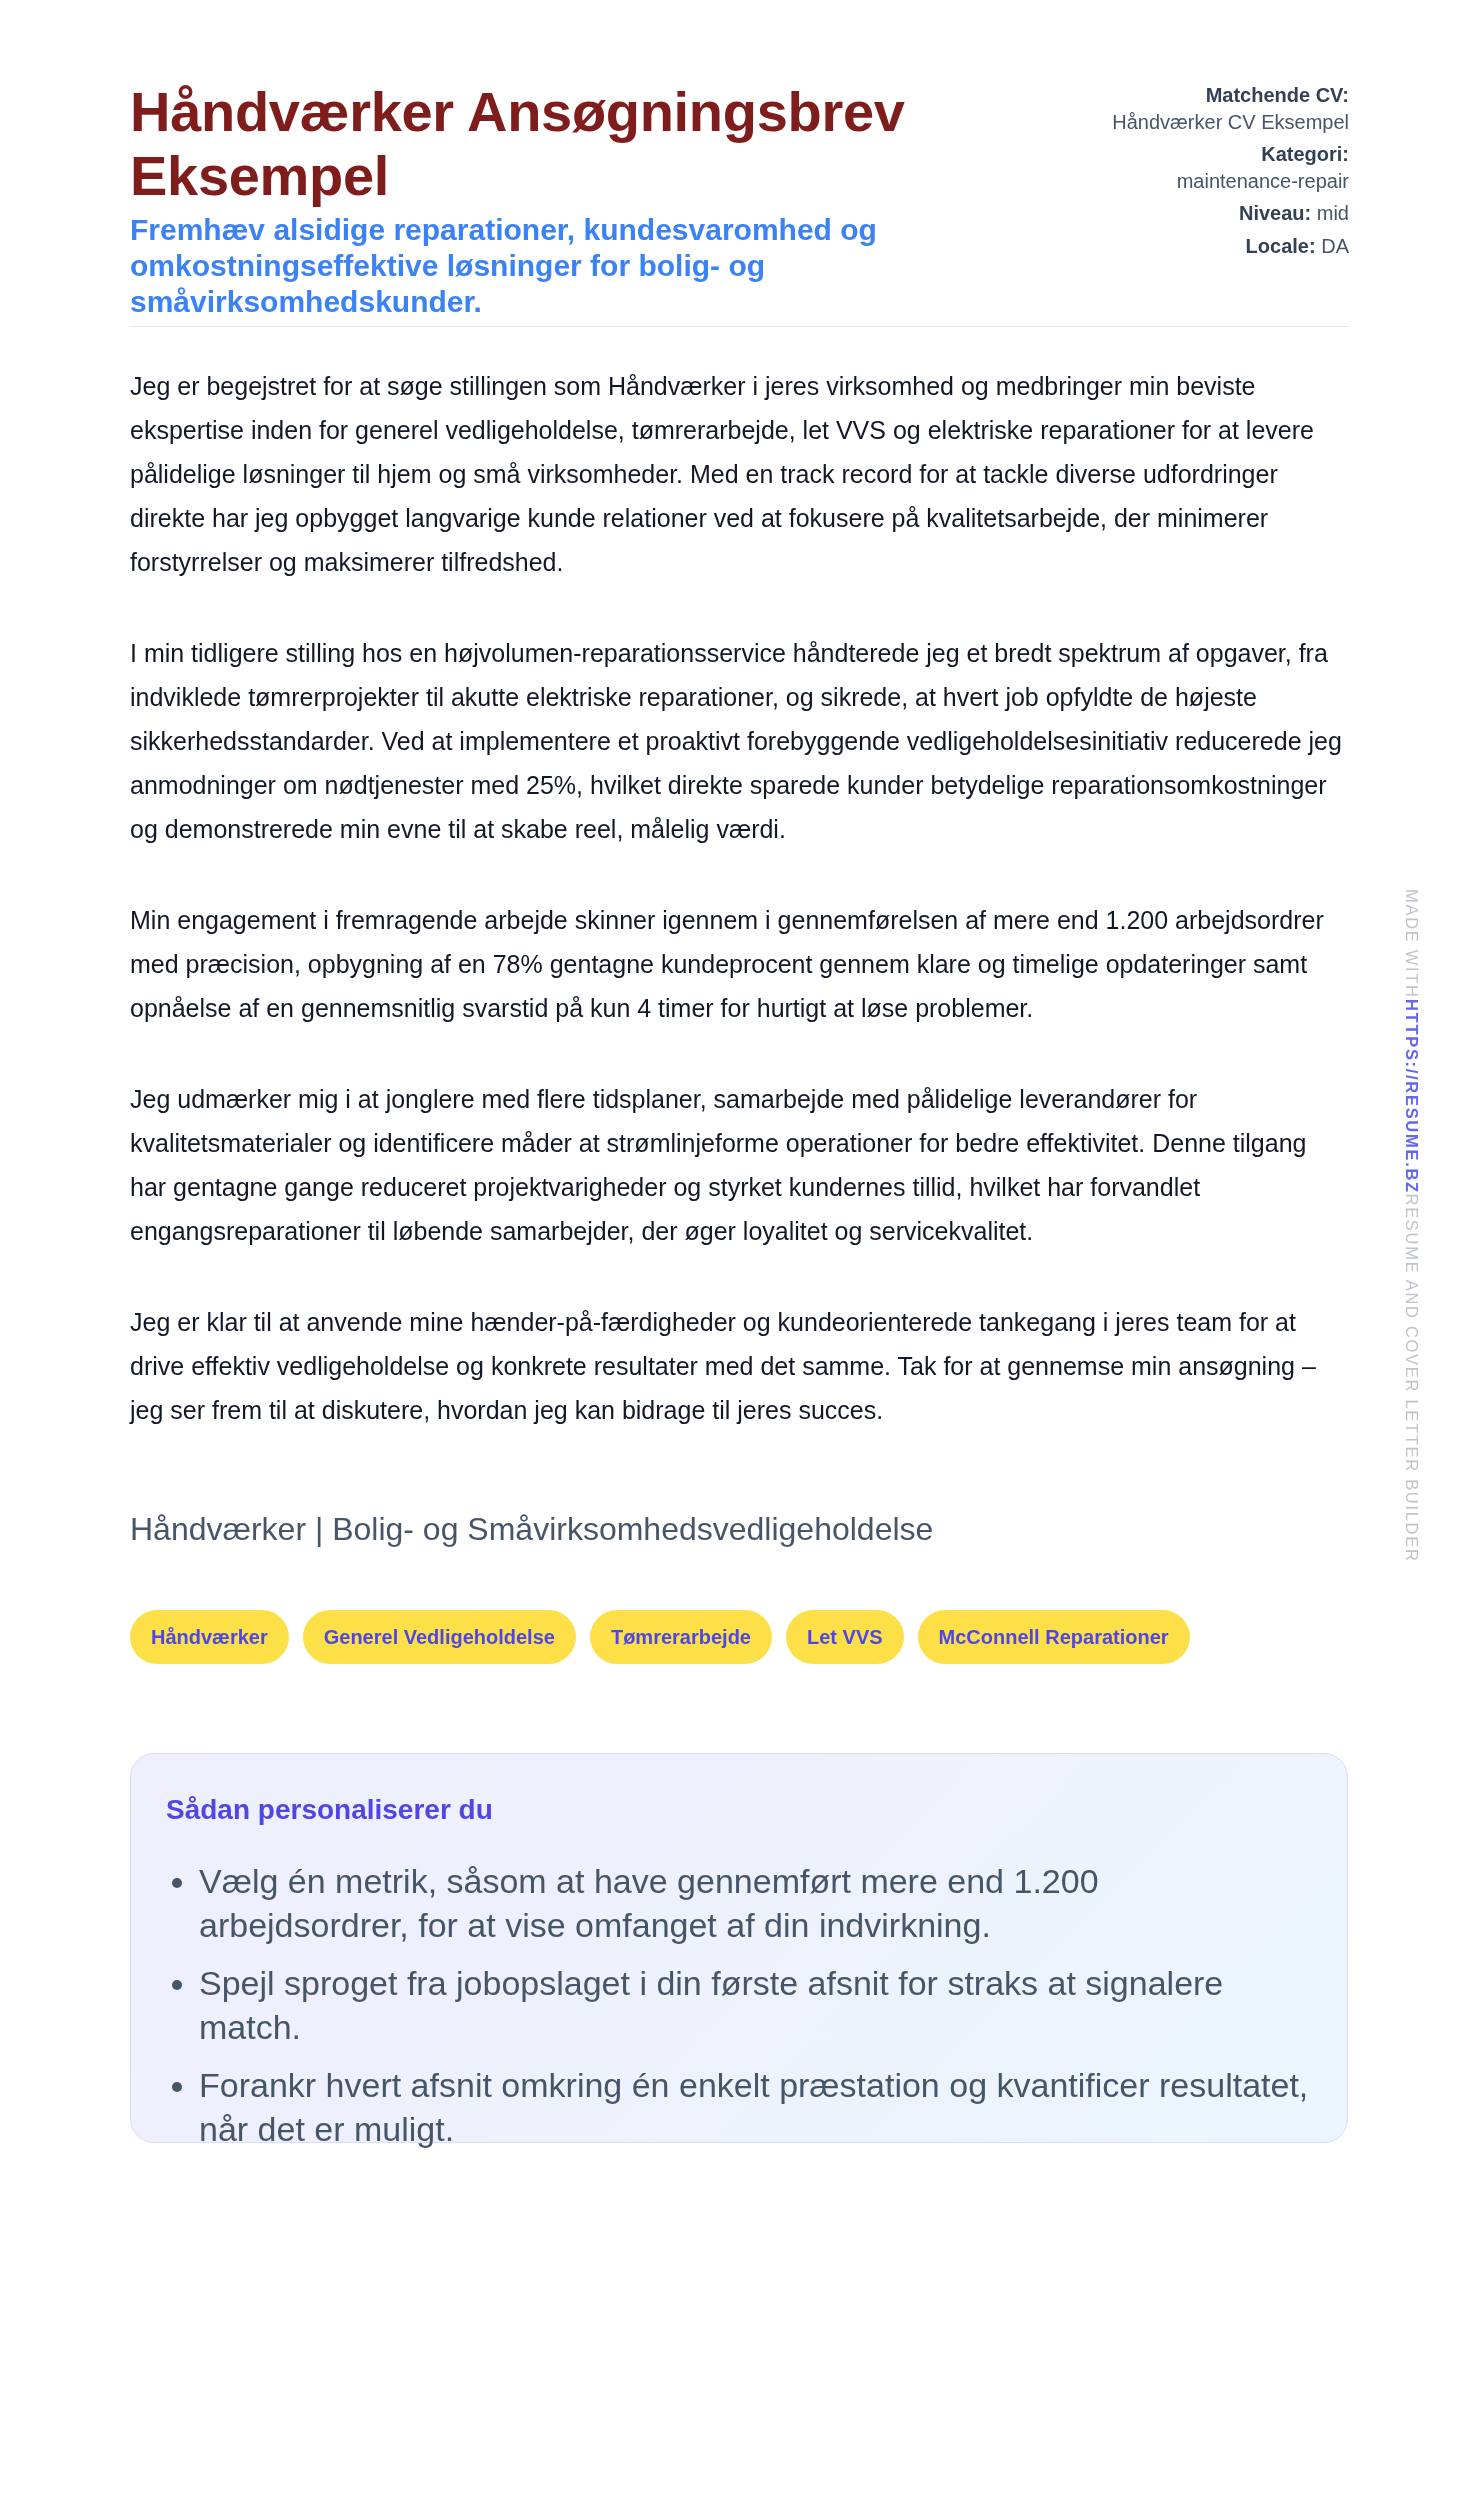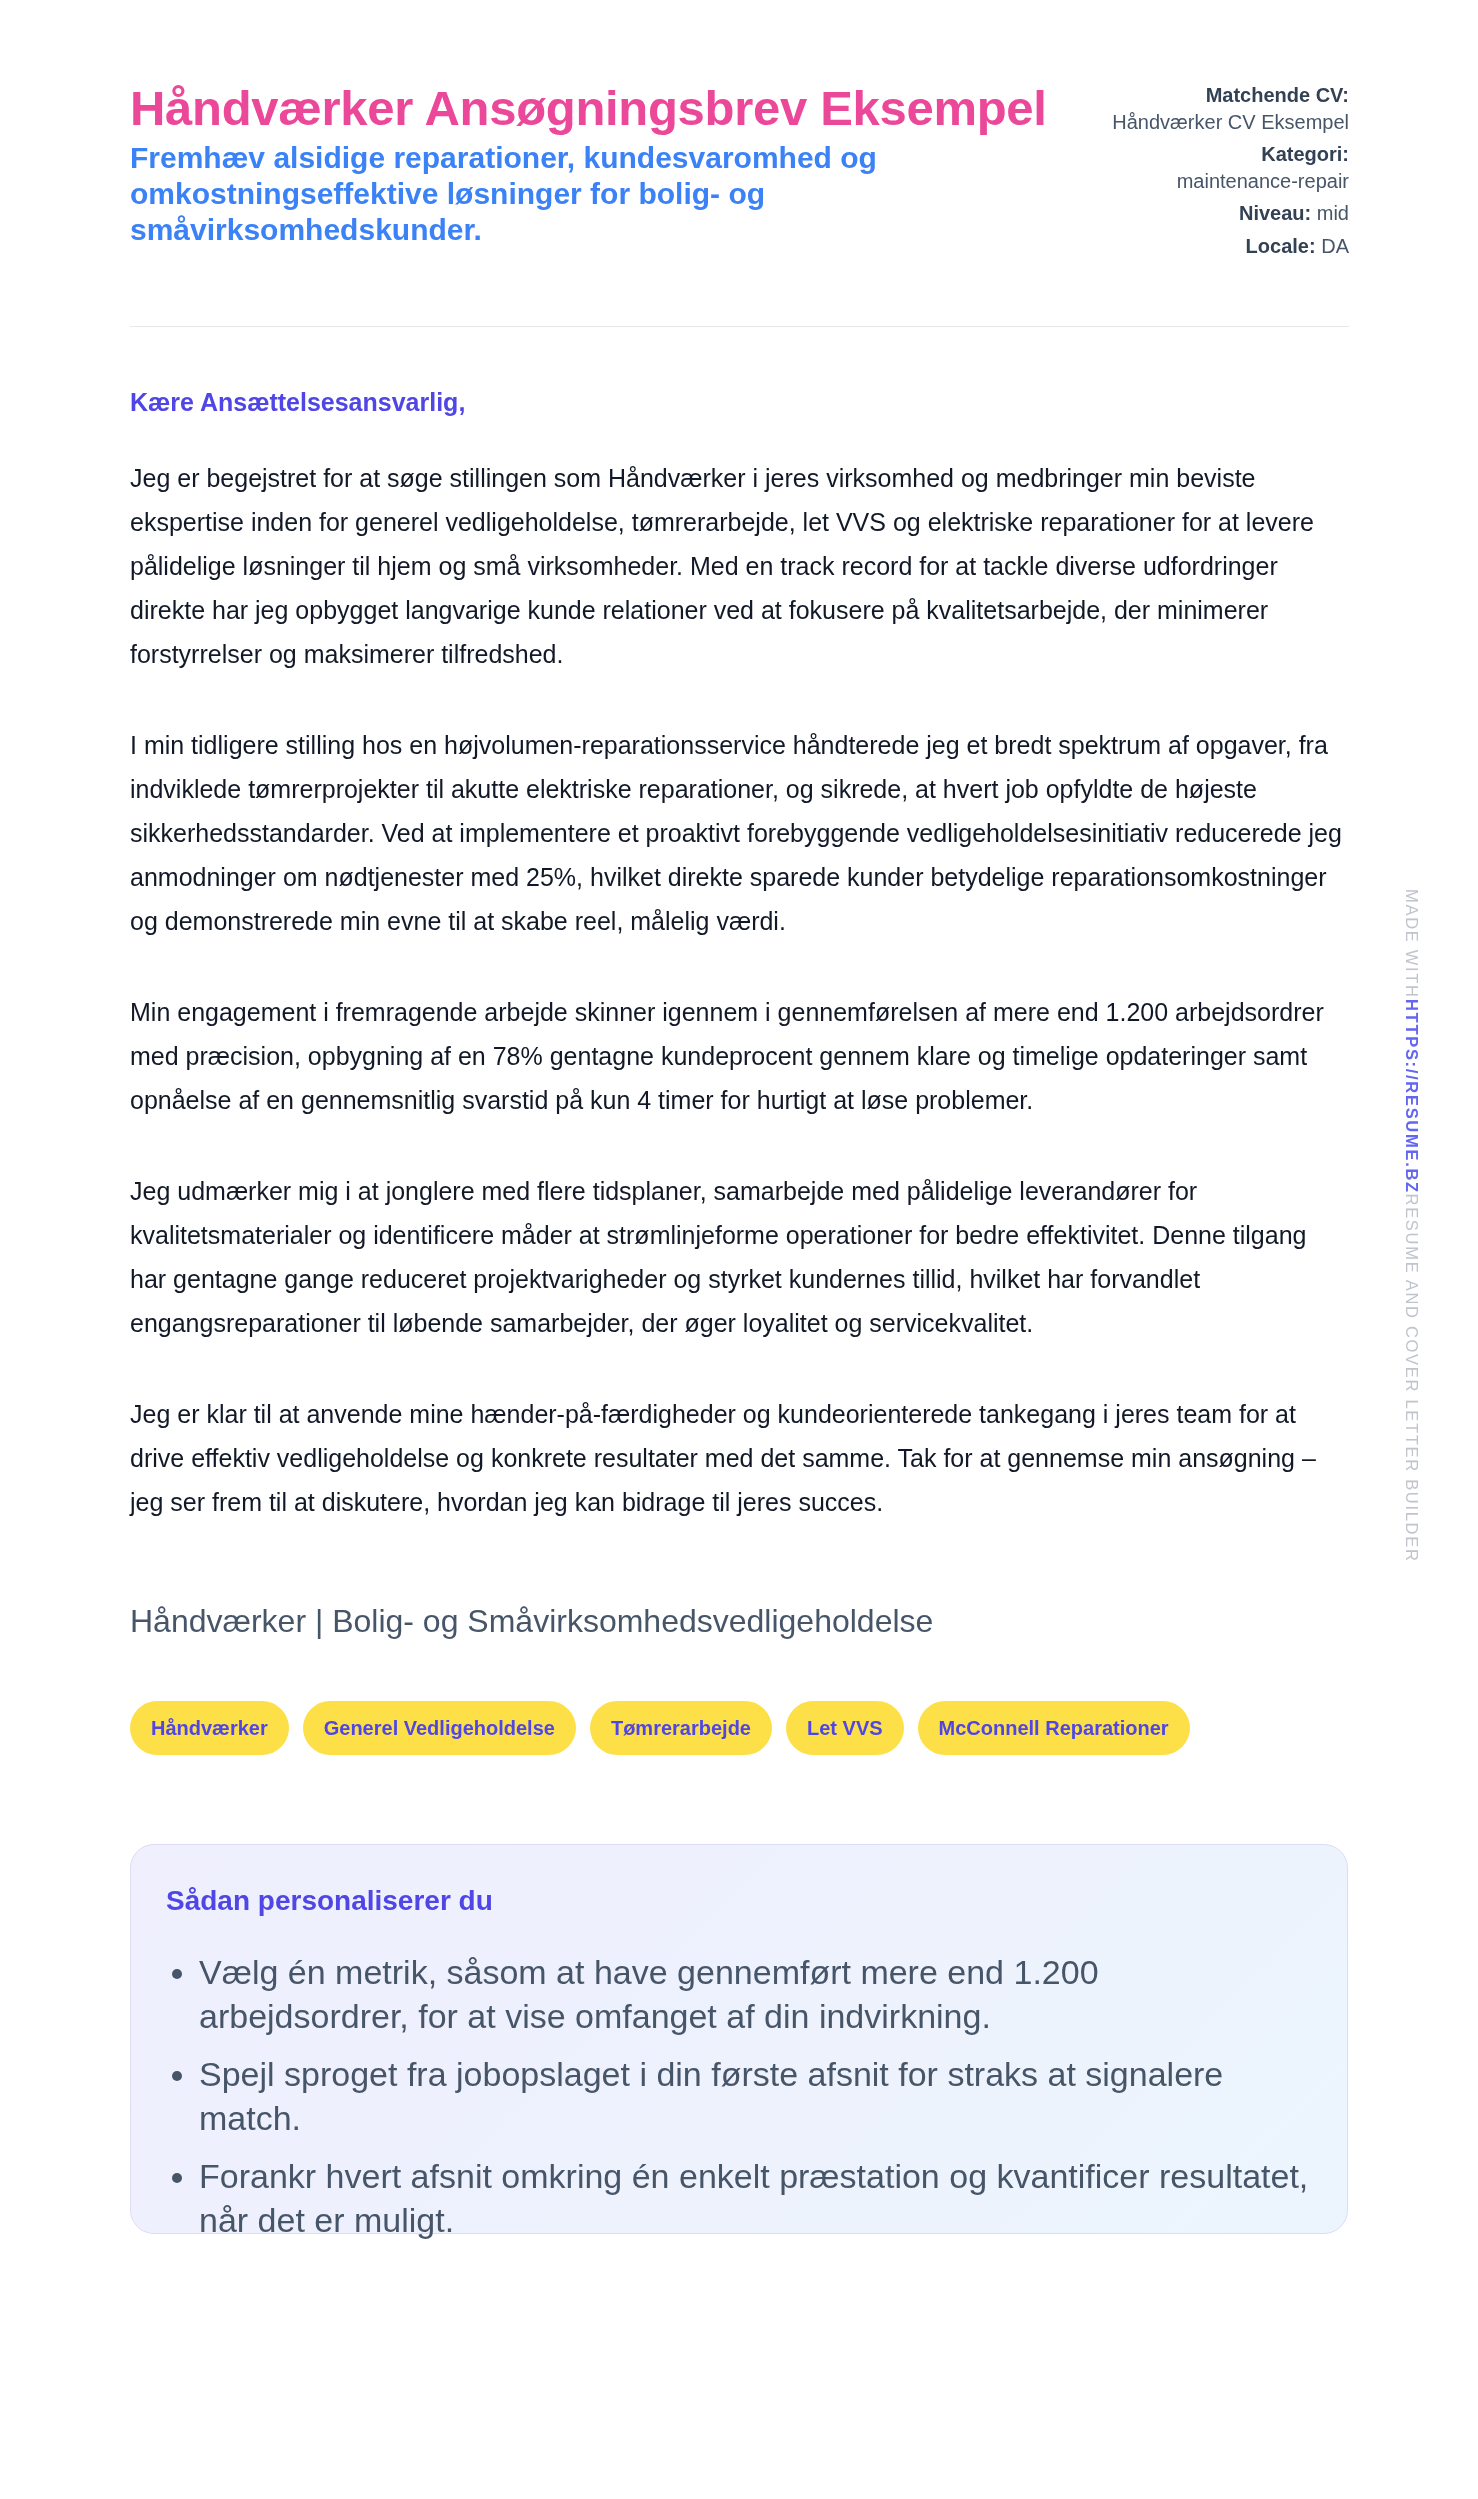--- a/index.html
+++ b/index.html
@@ -17,23 +17,23 @@
       padding: 0 130px;
     }
     
     .header {
       position: relative;
       padding-top: 80px;
       height: 327px;
       border-bottom: 1.7px solid #e5e7eb;
     }
     .title {
-      font-size: 49px;
-      font-weight: 700;
-      color: #ec4899;
+      font-size: 56px;
+      font-weight: 700;
+      color: #7f1d1d;
       line-height: 1.15;
       letter-spacing: -0.3px;
       width: 1000px;
     }
     .subtitle {
       font-size: 30px;
       font-weight: 700;
       color: #3b82f6;
       line-height: 1.2;
       width: 835px;
@@ -166,21 +166,20 @@
         <span>mid</span>
       </div>
       <div class="row">
         <span class="lbl">Locale:</span>
         <span>DA</span>
       </div>
     </div>
   </header>
 
   <section class="letter">
-    <p class="salutation">Kære Ansættelsesansvarlig,</p>
     <p class="para">Jeg er begejstret for at søge stillingen som Håndværker i jeres virksomhed og medbringer min beviste ekspertise inden for generel vedligeholdelse, tømrerarbejde, let VVS og elektriske reparationer for at levere pålidelige løsninger til hjem og små virksomheder. Med en track record for at tackle diverse udfordringer direkte har jeg opbygget langvarige kunde relationer ved at fokusere på kvalitetsarbejde, der minimerer forstyrrelser og maksimerer tilfredshed.</p>
     <p class="para">I min tidligere stilling hos en højvolumen-reparationsservice håndterede jeg et bredt spektrum af opgaver, fra indviklede tømrerprojekter til akutte elektriske reparationer, og sikrede, at hvert job opfyldte de højeste sikkerhedsstandarder. Ved at implementere et proaktivt forebyggende vedligeholdelsesinitiativ reducerede jeg anmodninger om nødtjenester med 25%, hvilket direkte sparede kunder betydelige reparationsomkostninger og demonstrerede min evne til at skabe reel, målelig værdi.</p>
     <p class="para">Min engagement i fremragende arbejde skinner igennem i gennemførelsen af mere end 1.200 arbejdsordrer med præcision, opbygning af en 78% gentagne kundeprocent gennem klare og timelige opdateringer samt opnåelse af en gennemsnitlig svarstid på kun 4 timer for hurtigt at løse problemer.</p>
     <p class="para">Jeg udmærker mig i at jonglere med flere tidsplaner, samarbejde med pålidelige leverandører for kvalitetsmaterialer og identificere måder at strømlinjeforme operationer for bedre effektivitet. Denne tilgang har gentagne gange reduceret projektvarigheder og styrket kundernes tillid, hvilket har forvandlet engangsreparationer til løbende samarbejder, der øger loyalitet og servicekvalitet.</p>
     <p class="para">Jeg er klar til at anvende mine hænder-på-færdigheder og kundeorienterede tankegang i jeres team for at drive effektiv vedligeholdelse og konkrete resultater med det samme. Tak for at gennemse min ansøgning – jeg ser frem til at diskutere, hvordan jeg kan bidrage til jeres succes.</p>
 
     <div class="signature">
       <div class="sig-role">Håndværker | Bolig- og Småvirksomhedsvedligeholdelse</div>
     </div>
   </section>

